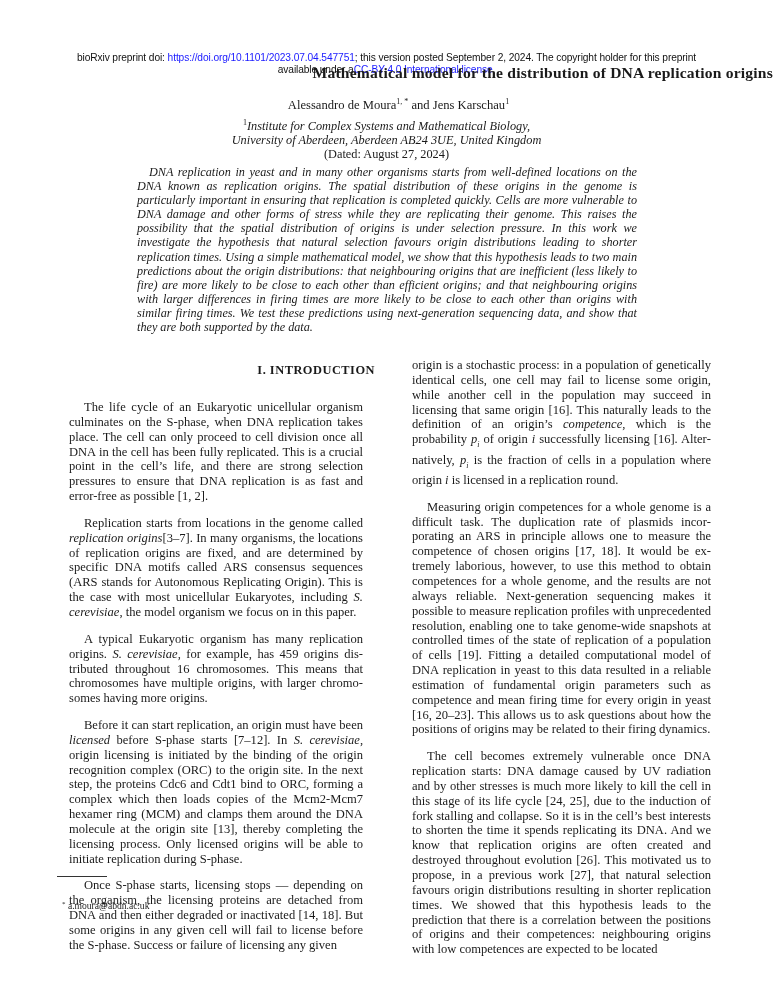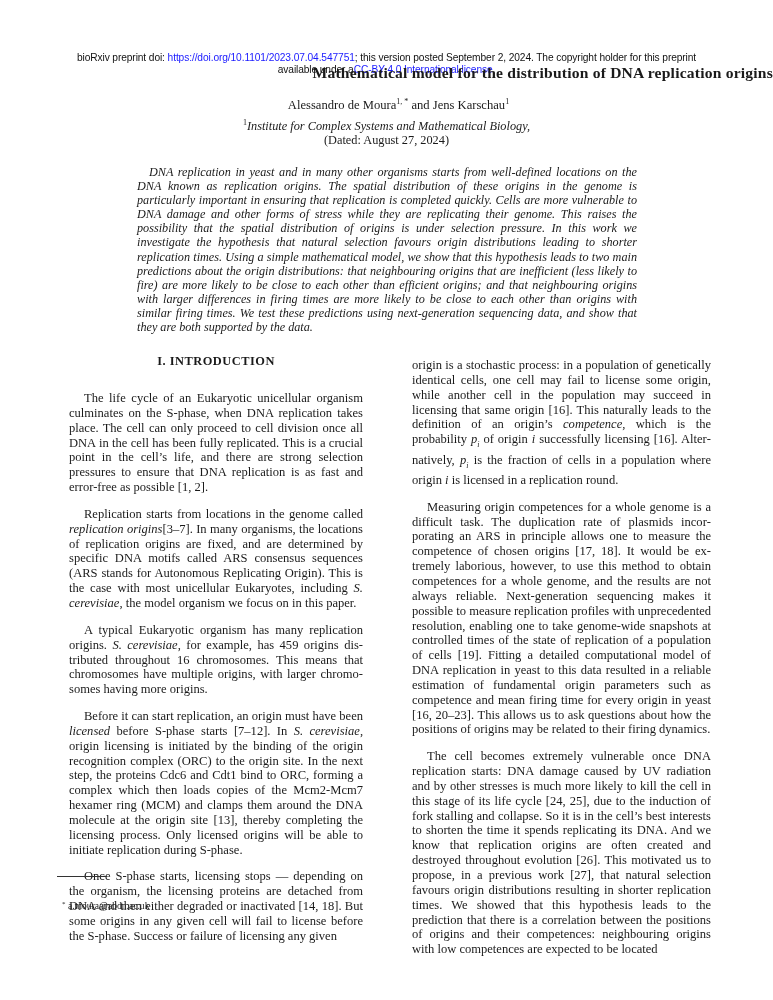--- a/index.html
+++ b/index.html
@@ -34,22 +34,22 @@
     hyphens: manual;
     font-style: italic;
   }
   .col {
     position: absolute; top: 344px; width: 318px;
     font-size: 12.55px; line-height: 14.85px; text-align: justify;
   }
   .col.left { left: 57px; }
   .col.right { left: 400px; top: 346px; width: 323px; }
   .section-head {
-    text-align: center; font-weight: bold; font-size: 12.4px; letter-spacing: 0.5px;
-    margin: 8px 0 21px 0; line-height: 18px;
+    text-align: right; font-weight: bold; font-size: 12.4px; letter-spacing: 0.5px;
+    margin: 17px 0 21px 0; line-height: 18px;
   }
   .col p { margin: 12px; text-indent: 15px; }
   .col p.cont { text-indent: 0; }
   .col p.right-gap { margin-top: 6px; }
   em { font-style: italic; }
   .math { font-style: italic; }
   .math sub { font-size: 8px; font-style: italic; }
   .fn-rule {
     position: absolute; left: 57px; top: 876px; width: 50px; height: 0;
     border-top: 1px solid #333;
@@ -72,20 +72,21 @@
 </div>
 
 <div class="title">Mathematical model for the distribution of DNA replication origins</div>
 
 <div class="authors">
   <span>Alessandro de Moura</span><sup>1, *</sup><span> and </span><span>Jens Karschau</span><sup>1</sup>
 </div>
 
 <div class="affil">
   <span class="it"><sup>1</sup><span>Institute for Complex Systems and Mathematical Biology,</span></span>
+  <span class="it">University of Aberdeen, Aberdeen AB24 3UE, United Kingdom</span>
   <span>(Dated: August 27, 2024)</span>
 </div>
 
 <div class="abstract">DNA replication in yeast and in many other organisms starts from well-defined locations on the DNA known as replication origins. The spatial distribution of these origins in the genome is particularly important in ensuring that replication is completed quickly. Cells are more vulnerable to DNA damage and other forms of stress while they are replicating their genome. This raises the possibility that the spatial distribution of origins is under selection pressure. In this work we investigate the hypothesis that natural selection favours origin distributions leading to shorter replication times. Using a simple mathematical model, we show that this hypothesis leads to two main predictions about the origin distributions: that neighbouring origins that are inefficient (less likely to fire) are more likely to be close to each other than efficient origins; and that neighbouring origins with larger differences in firing times are more likely to be close to each other than origins with similar firing times. We test these predictions using next-generation sequencing data, and show that they are both supported by the data.</div>
 
 <div class="col left">
   <div class="section-head">I.   INTRODUCTION</div>
   <p>The life cycle of an Eukaryotic unicellular organism culminates on the S-phase, when DNA replication takes place. The cell can only proceed to cell division once all DNA in the cell has been fully replicated. This is a cru­cial point in the cell’s life, and there are strong selection pressures to ensure that DNA replication is as fast and error-free as possible [1, 2].</p>
   <p><span>Replication starts from locations in the genome called </span><em>replication origins</em><span>[3–7]. In many organisms, the loca­tions of replication origins are fixed, and are determined by specific DNA motifs called ARS consensus sequences (ARS stands for Autonomous Replicating Origin). This is the case with most unicellular Eukaryotes, including </span><em>S. cerevisiae</em><span>, the model organism we focus on in this paper.</span></p>
   <p><span>A typical Eukaryotic organism has many replication origins. </span><em>S. cerevisiae</em><span>, for example, has 459 origins dis­tributed throughout 16 chromosomes. This means that chromosomes have multiple origins, with larger chromo­somes having more origins.</span></p>

